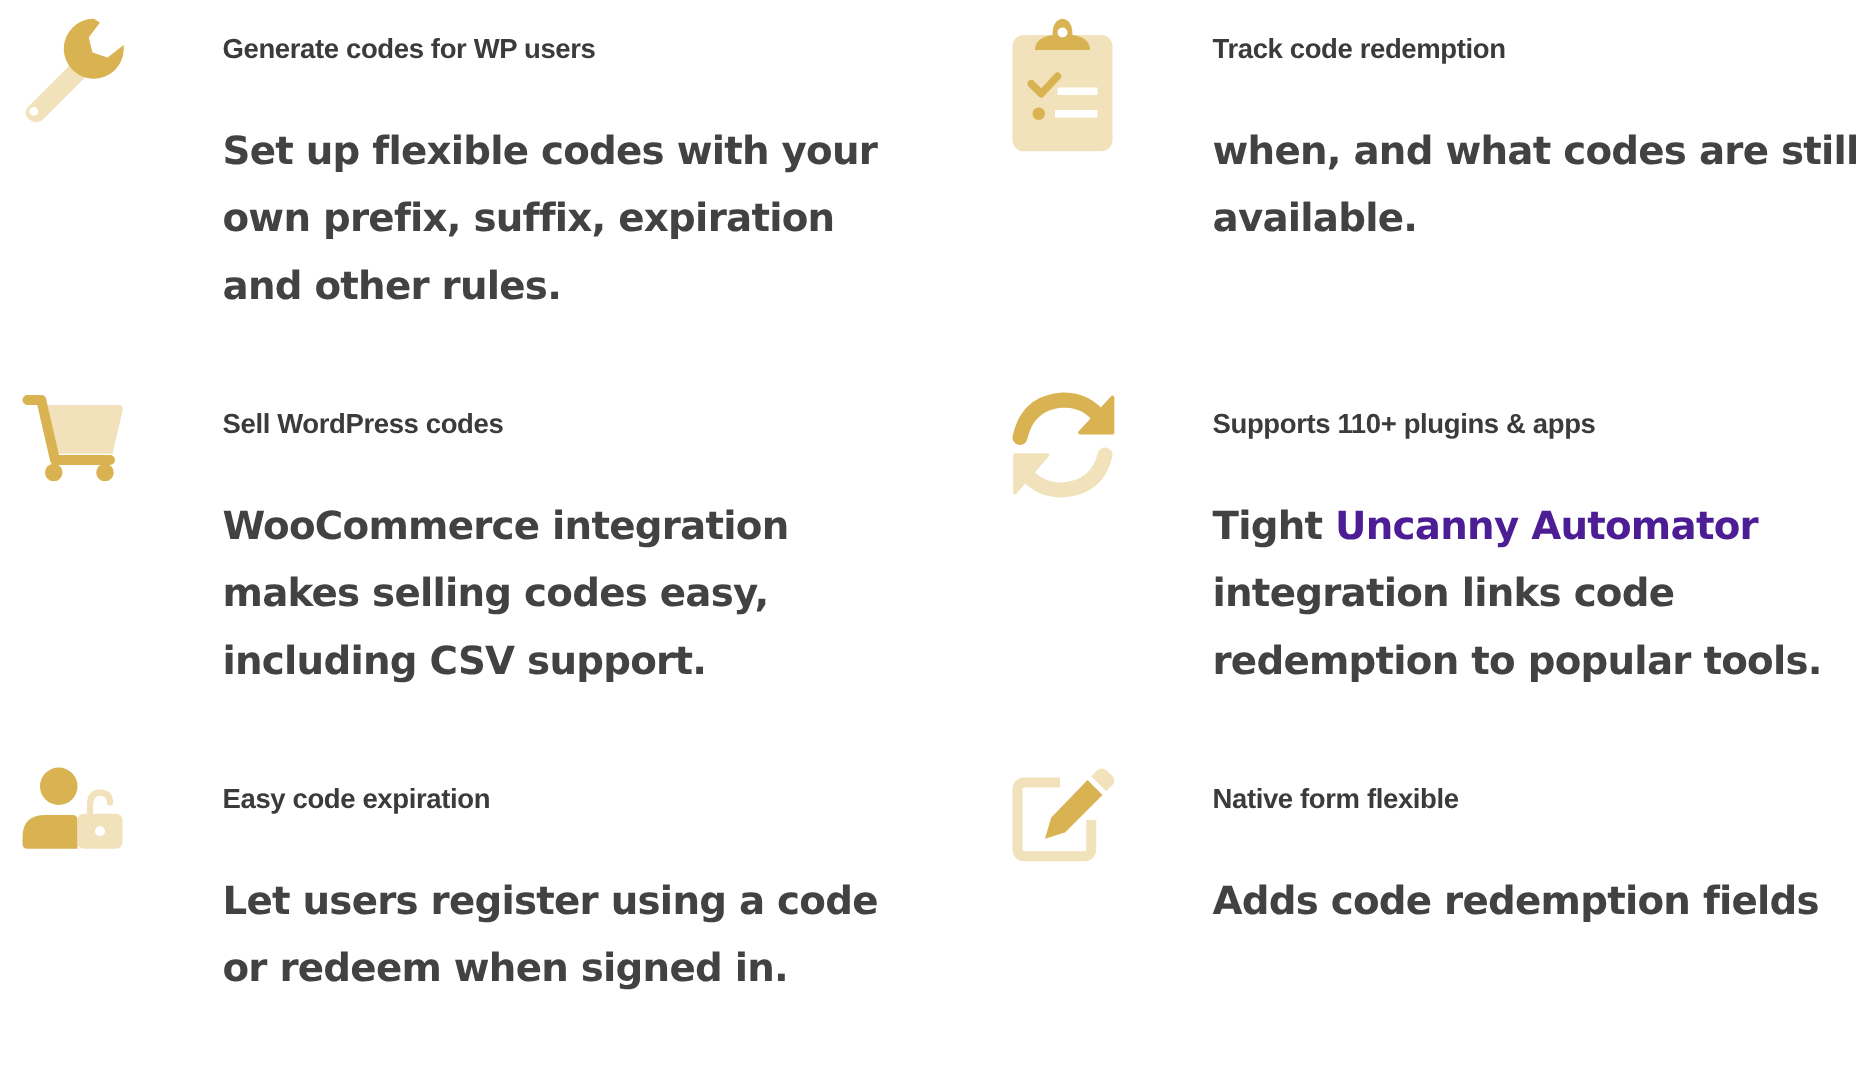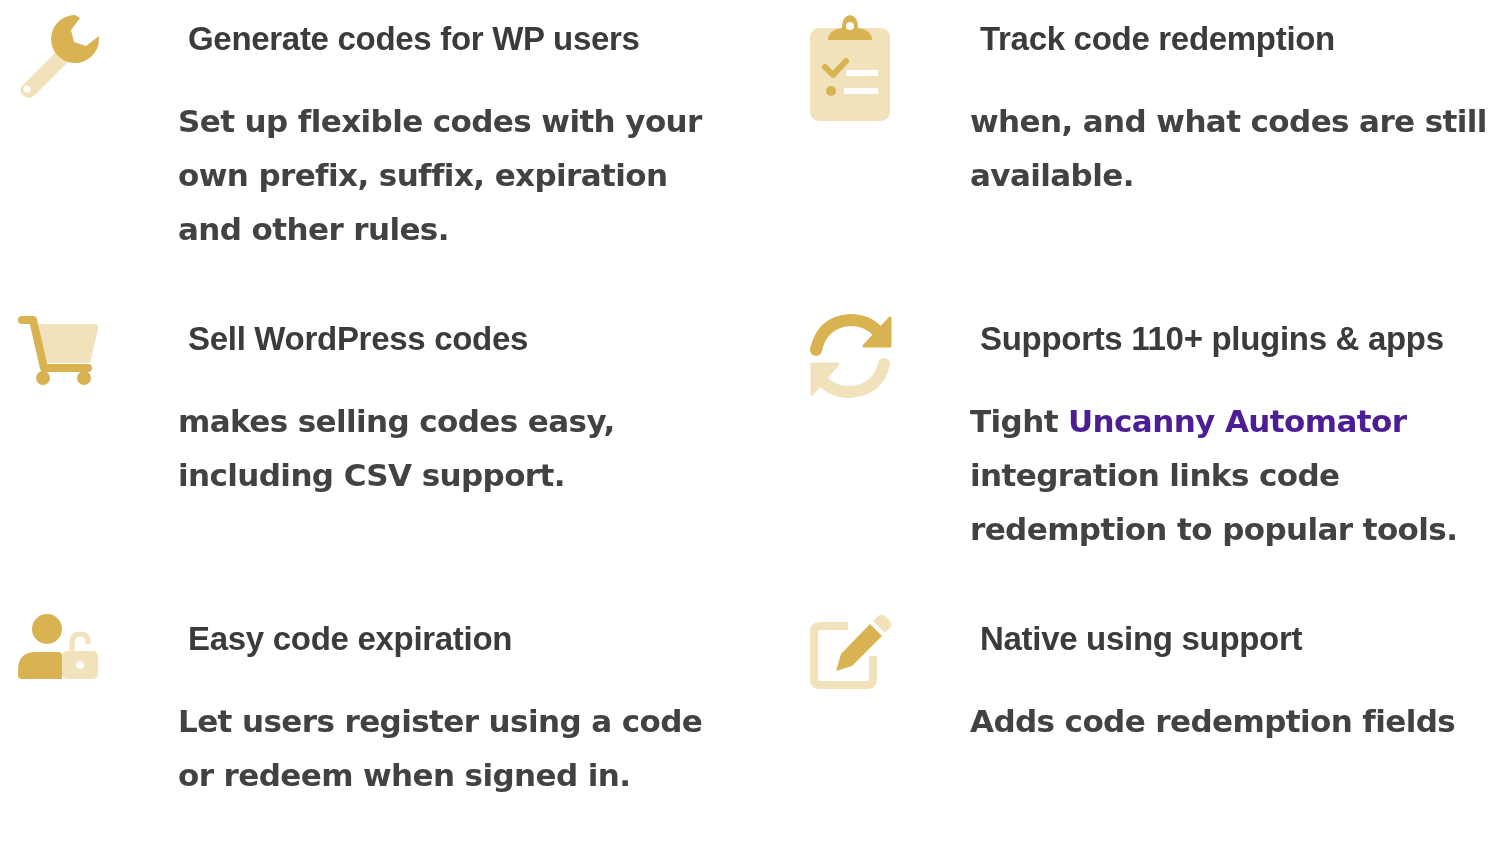--- a/index.html
+++ b/index.html
@@ -21,25 +21,25 @@
   .feature .icon {
     position: absolute;
     left: 0;
     top: 0;
     width: 82px;
     height: 110px;
   }
   .feature .icon svg { display: block; }
   .feature .title {
     position: absolute;
-    left: 188px;
+    left: 178px;
     top: 18px;
     font-family: "Liberation Sans", sans-serif;
     font-weight: bold;
-    font-size: 33px;
+    font-size: 22px;
     line-height: 42px;
     color: #3b3b3b;
     white-space: nowrap;
     letter-spacing: -0.3px;
   }
   .feature .desc {
     position: absolute;
     left: 178px;
     top: 94px;
     font-family: "DejaVu Sans", sans-serif;
@@ -107,20 +107,21 @@
   <div class="icon">
     <svg width="110" height="100" viewBox="0 0 110 100">
       <path d="M38 24 L96 24 Q99 25 98 29 L90 63 L45 63 Z" fill="#f1e2bb"></path>
       <path d="M22 20 L33 20 L44 68 L88 68" stroke="#d9b352" stroke-width="8" fill="none" stroke-linecap="round" stroke-linejoin="round"></path>
       <circle cx="43" cy="78" r="7" fill="#d9b352"></circle>
       <circle cx="84" cy="78" r="7" fill="#d9b352"></circle>
     </svg>
   </div>
   <div class="title">Sell WordPress codes</div>
   <div class="desc">
+    <span class="line">WooCommerce integration</span>
     <span class="line">makes selling codes easy,</span>
     <span class="line">including CSV support.</span>
   </div>
 </div>
 
 <div class="feature" id="f4">
   <div class="icon">
     <svg width="110" height="110" viewBox="0 0 110 110">
 
       <path d="M24 50 Q30 22 58 20 Q76 20 86 32" stroke="#d9b352" stroke-width="12" fill="none" stroke-linecap="round"></path>
@@ -156,17 +157,17 @@
 </div>
 
 <div class="feature" id="f6">
   <div class="icon">
     <svg width="110" height="100" viewBox="0 0 110 100">
       <path d="M56 26 L28 26 Q22 26 22 32 L22 79 Q22 85 28 85 L75 85 Q81 85 81 79 L81 56" stroke="#f1e2bb" stroke-width="8" fill="none" stroke-linejoin="round"></path>
       <path d="M86 16 Q90 13 94 17 L98 21 Q101 25 98 28 L93 33 L81 21 Z" fill="#f1e2bb"></path>
       <path d="M78 24 L90 36 L60 66 L44 71 L49 54 Z" fill="#d9b352"></path>
     </svg>
   </div>
-  <div class="title">Native using support</div>
+  <div class="title">Native form flexible</div>
   <div class="desc">
     <span class="line">Adds code redemption fields</span>
   </div>
 </div>
 
 </body></html>

